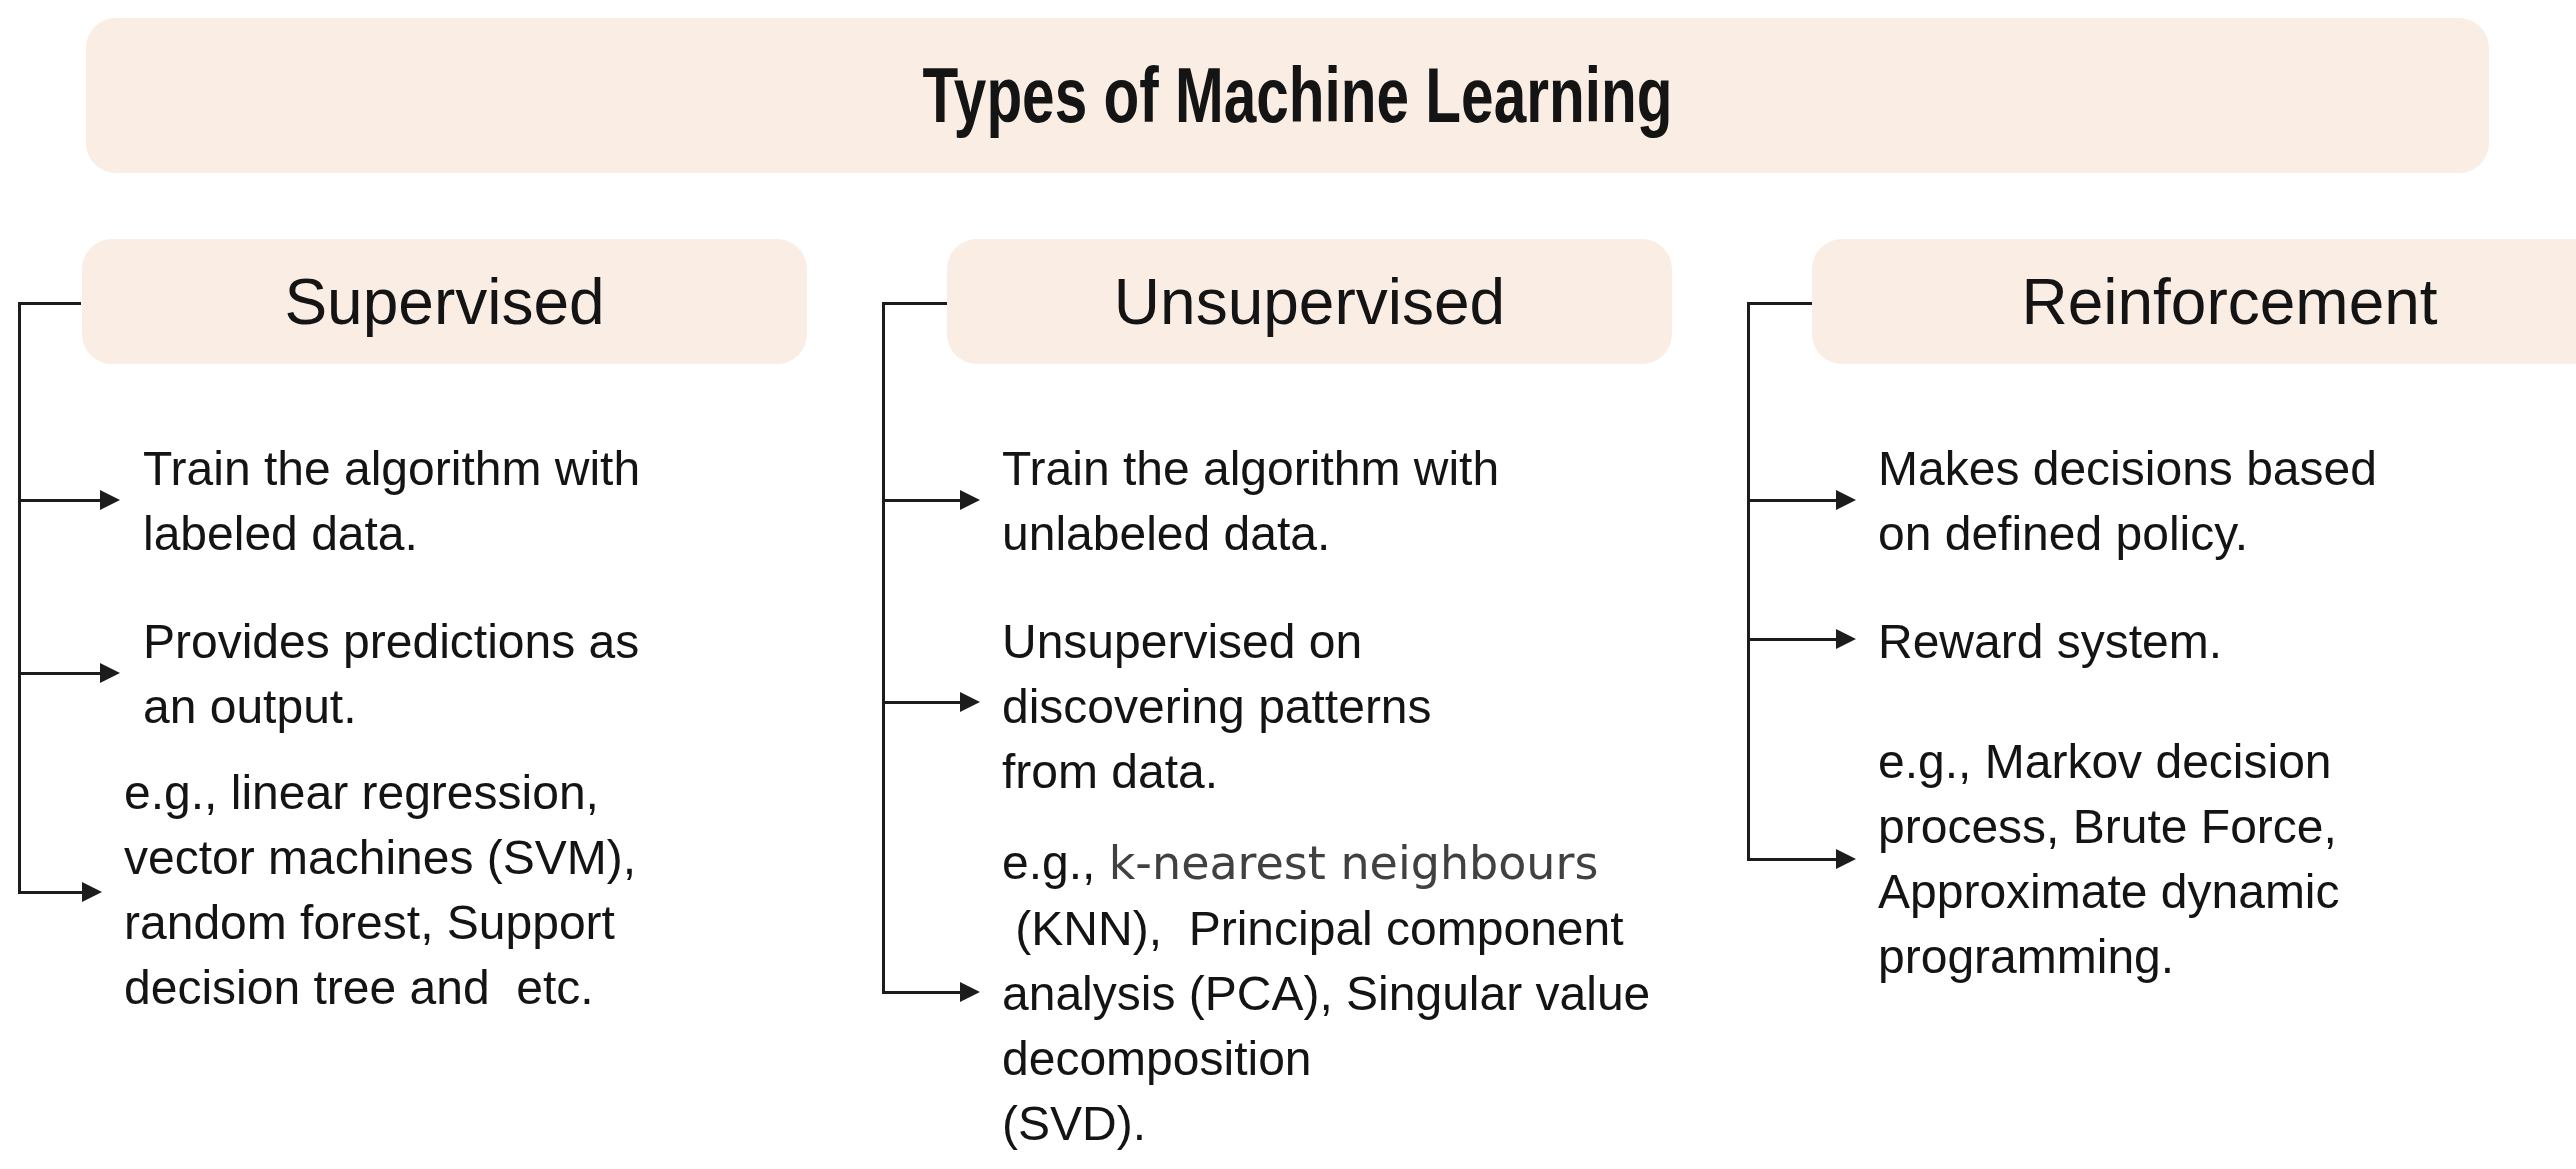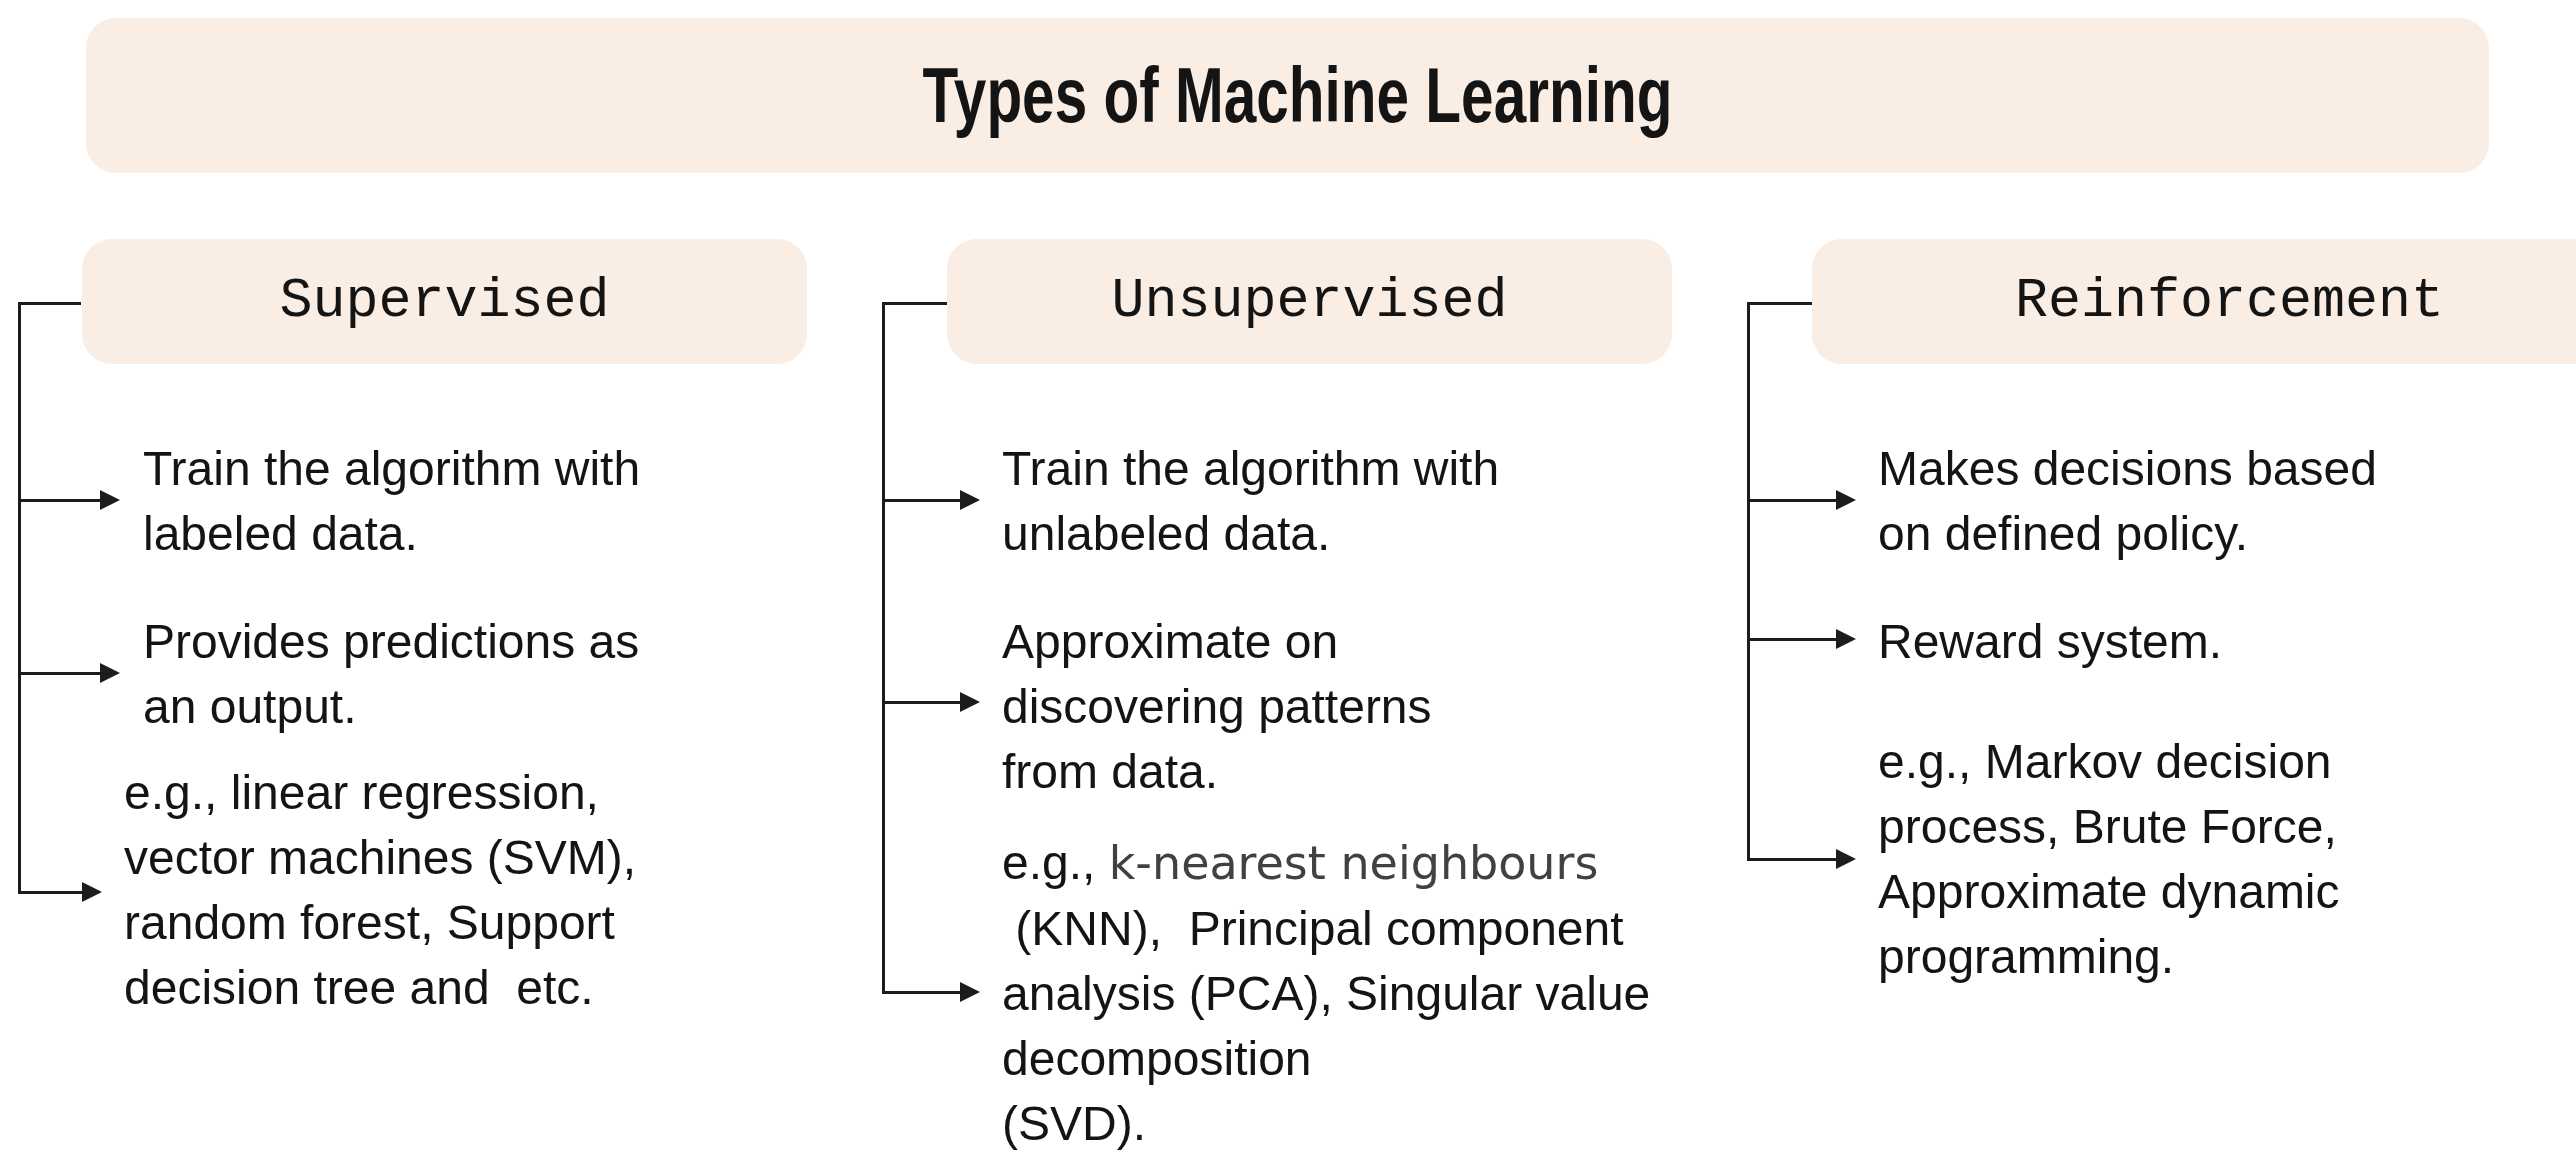--- a/index.html
+++ b/index.html
@@ -26,24 +26,23 @@
     font-weight: bold;
     color: var(--text, #141414);
     transform: scaleX(0.76);
     white-space: pre;
   }
   .header-box {
     top: 239px; height: 125px;
     display: flex; align-items: center; justify-content: center;
   }
   .header-label {
-    font-size: 55px;
+    font-size: 64px;
     color: var(--text, #141414);
     white-space: pre;
-    font-family: Liberation Mono, monospace;
   }
   .item {
     position: absolute;
     font-size: 48px;
     line-height: 65px;
     color: var(--text, #141414);
     white-space: pre;
   }
   .alt-seg {
     font-family: "DejaVu Sans", sans-serif;
@@ -90,21 +89,21 @@
         </div>
         <div class="hline" style="left: 883px; top: 302px; width: 64px;"></div>
         <div class="vline" style="left: 882px; top: 302px; height: 692px;"></div>
         <div class="hline" style="left: 883px; top: 499px; width: 78px;"></div>
         <div class="arrow-head" style="left: 960px; top: 490px;"></div>
         <div class="hline" style="left: 883px; top: 701px; width: 78px;"></div>
         <div class="arrow-head" style="left: 960px; top: 692px;"></div>
         <div class="hline" style="left: 883px; top: 991px; width: 78px;"></div>
         <div class="arrow-head" style="left: 960px; top: 982px;"></div>
         <div class="item" style="left: 1002px; top: 436px;"><div class="line">Train the algorithm with</div><div class="line">unlabeled data.</div></div>
-        <div class="item" style="left: 1002px; top: 609px;"><div class="line">Approximate on</div><div class="line">discovering patterns</div><div class="line">from data.</div></div>
+        <div class="item" style="left: 1002px; top: 609px;"><div class="line">Unsupervised on</div><div class="line">discovering patterns</div><div class="line">from data.</div></div>
         <div class="item" style="left: 1002px; top: 830px;"><div class="line"><span>e.g., </span><span class="alt-seg">k-nearest neighbours</span></div><div class="line"> (KNN),  Principal component</div><div class="line">analysis (PCA), Singular value</div><div class="line">decomposition</div><div class="line">(SVD).</div></div>
       </div>
       <div>
         <div class="rbox header-box" style="left: 1812px; width: 835px;">
           <span class="header-label">Reinforcement</span>
         </div>
         <div class="hline" style="left: 1748px; top: 302px; width: 64px;"></div>
         <div class="vline" style="left: 1747px; top: 302px; height: 559px;"></div>
         <div class="hline" style="left: 1748px; top: 499px; width: 89px;"></div>
         <div class="arrow-head" style="left: 1836px; top: 490px;"></div>

